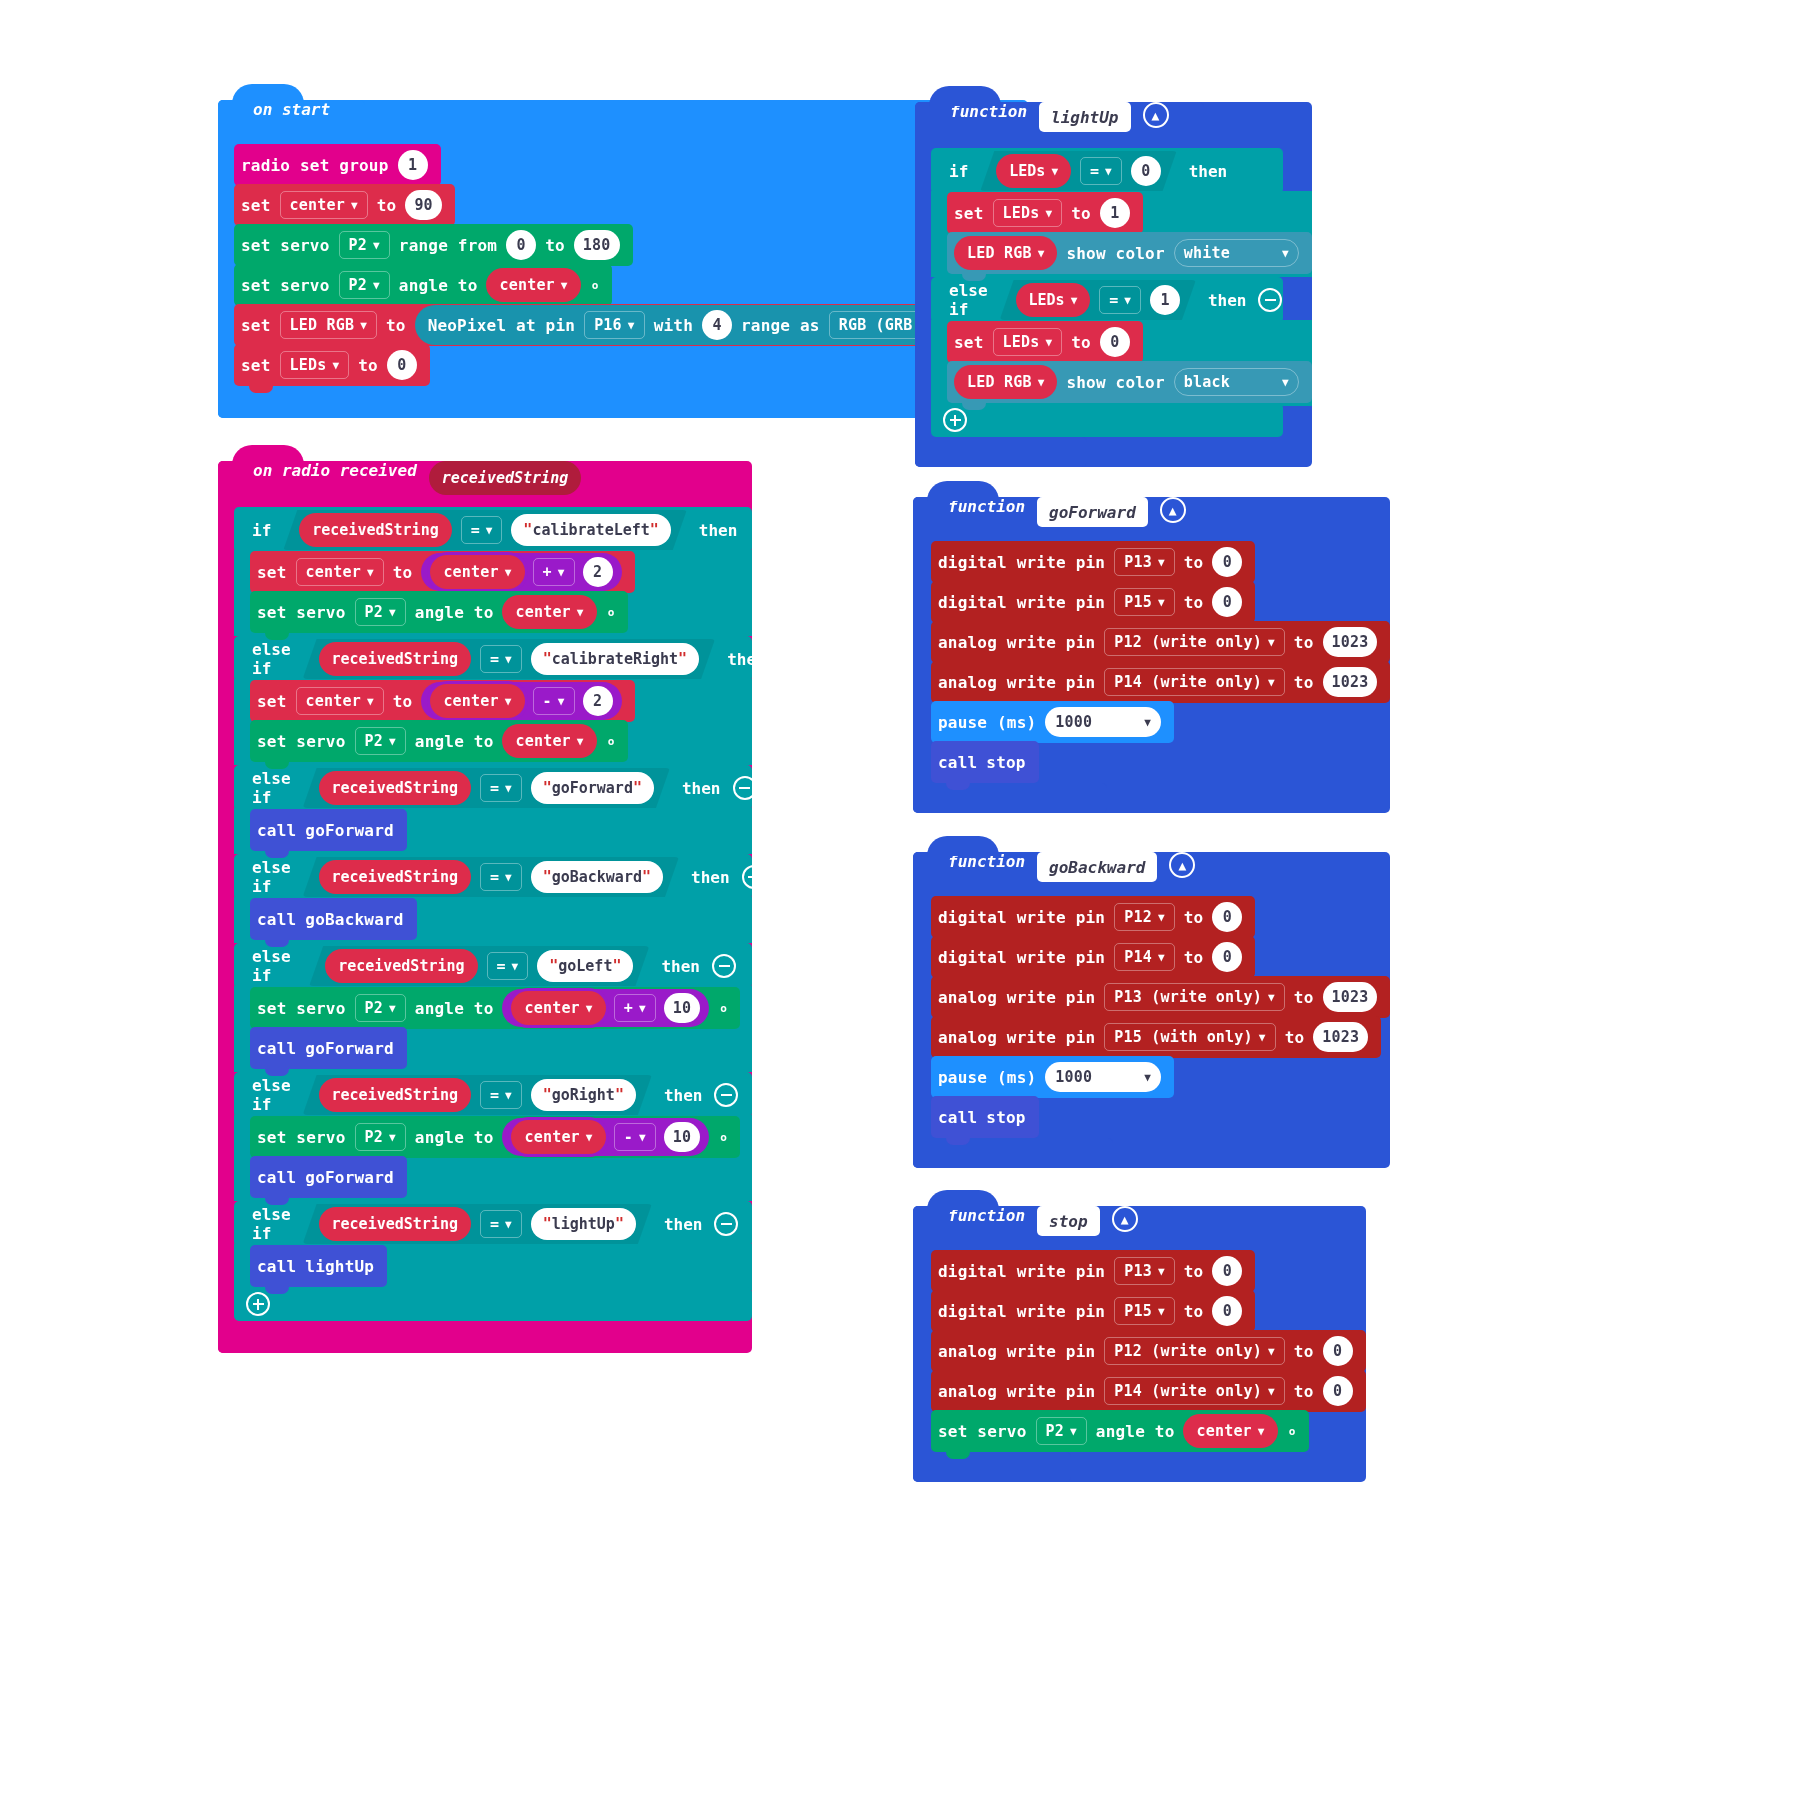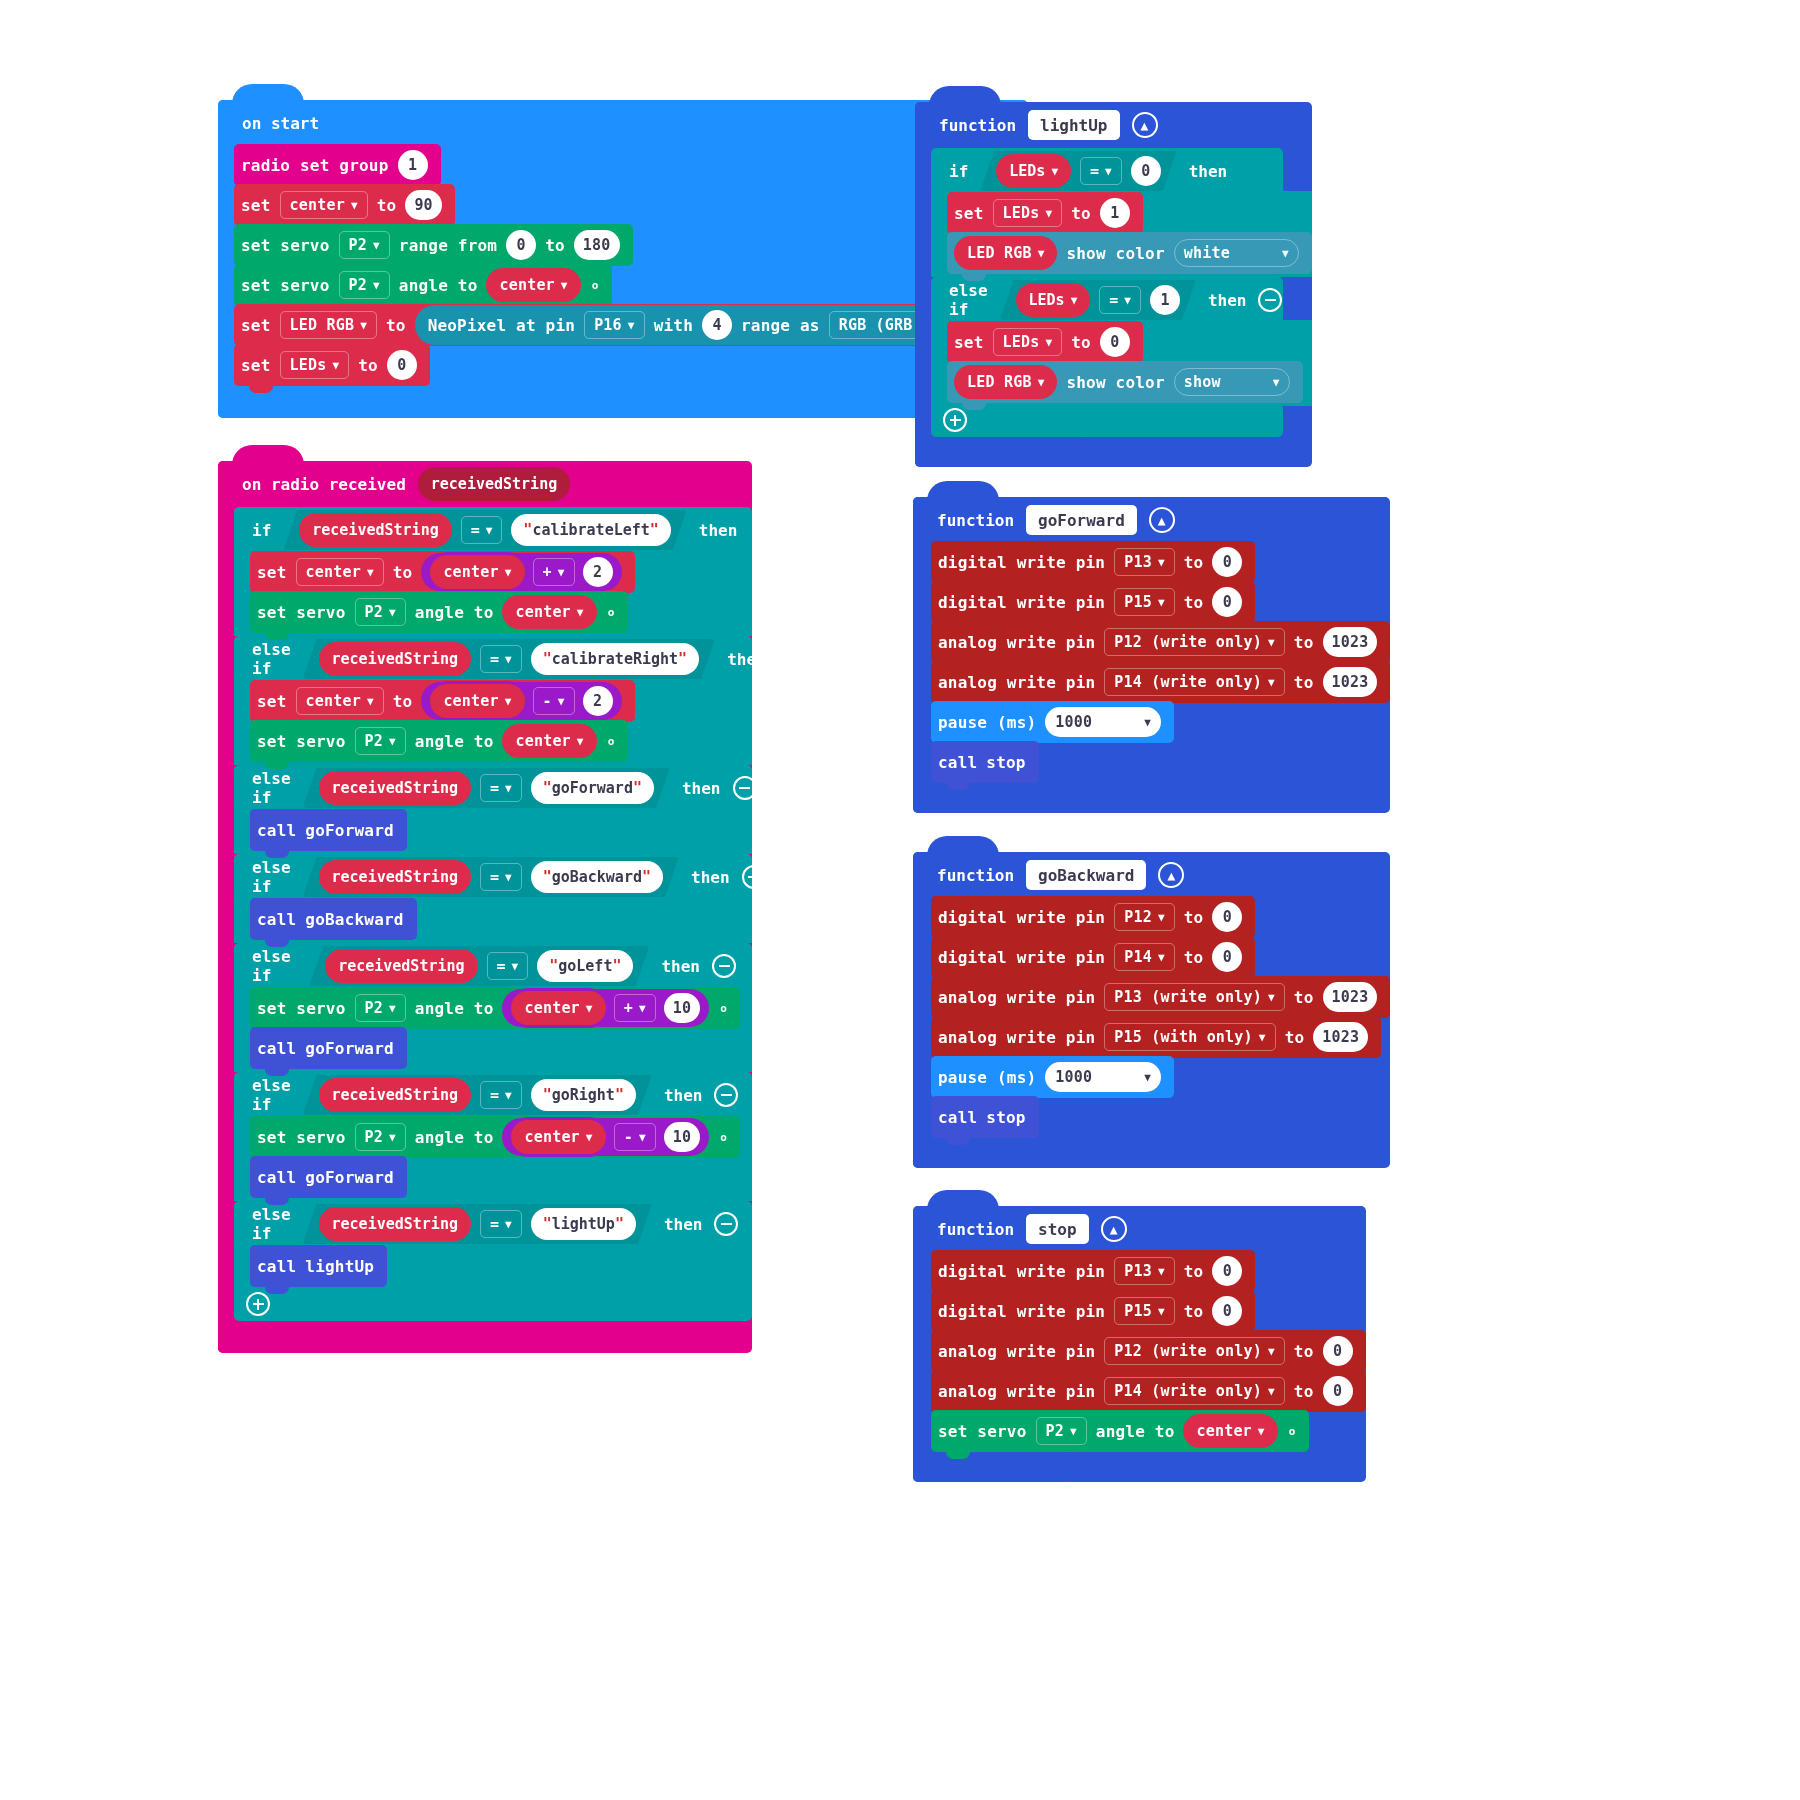--- a/index.html
+++ b/index.html
@@ -123,24 +123,25 @@
     color:#fff; font-size:15px; font-weight:700; line-height:1;
     flex:none;
   }
   .icon-btn.minus::before{content:"";display:block;width:11px;height:2.5px;background:#fff;}
   .icon-btn.plus{position:relative;}
   .icon-btn.plus::before{content:"";position:absolute;width:11px;height:2.5px;background:#fff;}
   .icon-btn.plus::after{content:"";position:absolute;width:2.5px;height:11px;background:#fff;}
 
   
   .hat {
-    position:relative; display:inline-flex; align-items:center;
-    gap:12px; height:46px; padding:0 24px;
+    position:relative; display:inline-flex; 
+    gap:12px; height:46px; padding:0 35px;
     color:#fff; font-size:16px; font-weight:700;
     border-radius: 5px;
+    font-style: italic;
   }
   .hat::before{
     content:""; position:absolute; top:-16px; left:14px;
     width:72px; height:20px;
     border-radius: 36px 36px 0 0;
     background: inherit;
   }
 
   
   .script { position:absolute; }
@@ -610,21 +611,21 @@
               <span>to</span>
               <span class="num">0</span>
             </div><br>
             <div class="blk c-neoshow stmt" style="background:#3799b5;">
               <span class="rep">
                   <span>LED RGB</span>
                   <span class="caret">▼</span>
                 </span>
               <span>show color</span>
               <span class="fld round">
-                  <span>show</span>
+                  <span>black</span>
                   <span class="caret">▼</span>
                 </span>
             </div>
           </div>
 
           <div class="foot" style="width:352px;height:34px;">
             <span class="icon-btn plus"></span>
           </div>
         </div>
       </div>

